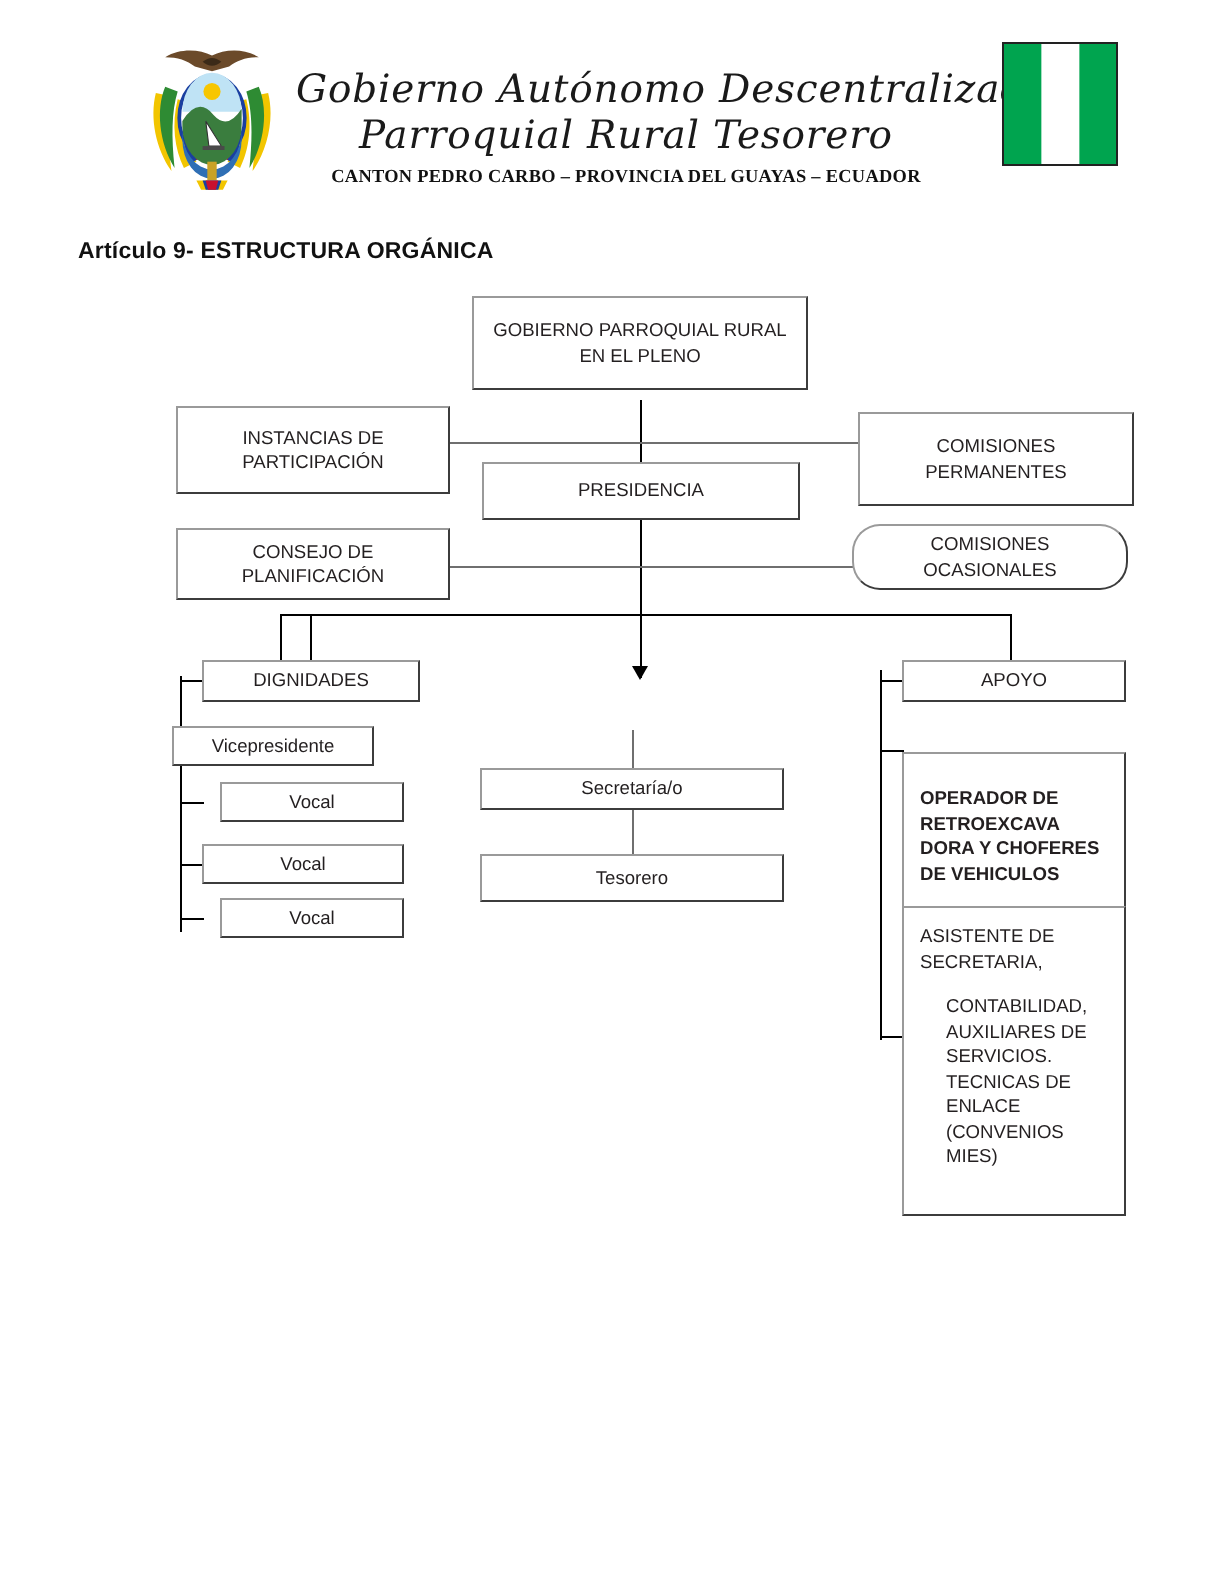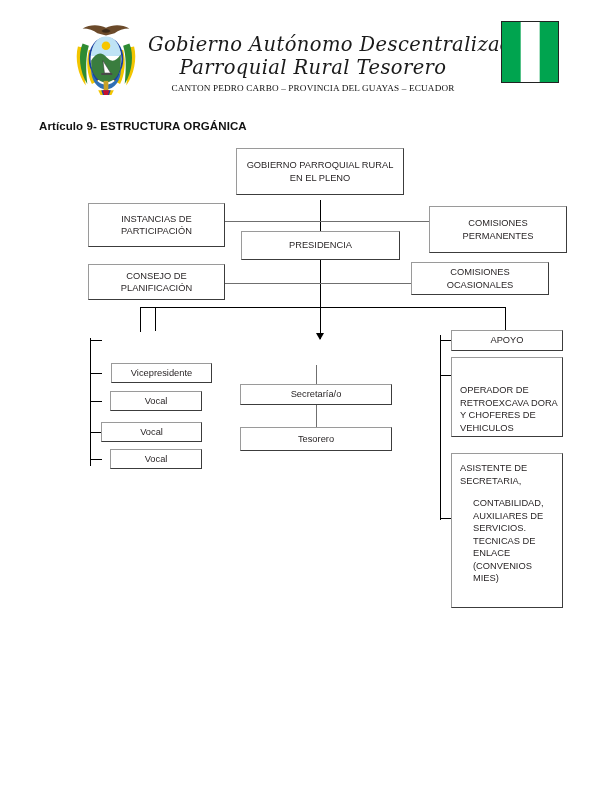--- a/index.html
+++ b/index.html
@@ -12,21 +12,21 @@
   
   .crest{position:absolute;left:66px;top:20px;width:80px;height:78px;}
   .letterhead-text{position:absolute;left:148px;top:34px;width:330px;text-align:center;}
   .lh-line1,.lh-line2{
     font-family:"DejaVu Serif","Liberation Serif",serif;
     font-style:italic;font-size:19.5px;color:#1a1a1a;
     letter-spacing:.4px;line-height:22px;white-space:nowrap;
   }
   .lh-line2{margin-top:1px;}
   .lh-line3{
-    font-family:"Liberation Serif",serif;font-weight:normal;font-size:9.2px;
+    font-family:"Liberation Serif",serif;font-weight:bold;font-size:9.2px;
     color:#111;letter-spacing:.15px;margin-top:4px;white-space:nowrap;
   }
   .flag{position:absolute;left:501px;top:21px;width:58px;height:62px;
         border:1px solid #222;background:#00a44f;box-sizing:border-box;}
   .flag .stripe{position:absolute;top:0;bottom:0;left:50%;transform:translateX(-50%);
         width:33.3%;background:#ffffff;}
 
   
   .section-title{
     position:absolute;left:39px;top:120px;
@@ -130,33 +130,36 @@
     <div class="box" style="left:241px;top:231px;width:159px;height:29px;">
       <span>PRESIDENCIA</span>
     </div>
     <div class="box" style="left:429px;top:206px;width:138px;height:47px;">
       <span>COMISIONES PERMANENTES</span>
     </div>
 
     <div class="box" style="left:88px;top:264px;width:137px;height:36px;">
       <span>CONSEJO DE PLANIFICACIÓN</span>
     </div>
-    <div class="box" style="left:411px;top:262px;width:138px;height:33px;">
+    <div class="box" style="left:426px;top:262px;width:138px;height:33px;border-radius:14px;">
       <span>COMISIONES OCASIONALES</span>
     </div>
 
     <div class="line v" style="left:90px;top:338px;height:128px;"></div>
     <div class="line h" style="left:90px;top:340px;width:12px;"></div>
     <div class="line h" style="left:90px;top:373px;width:12px;"></div>
     <div class="line h" style="left:90px;top:401px;width:12px;"></div>
     <div class="line h" style="left:90px;top:432px;width:12px;"></div>
     <div class="line h" style="left:90px;top:459px;width:12px;"></div>
     <div class="line v" style="left:155px;top:307px;height:24px;"></div>
 
-    <div class="box" style="left:111px;top:363px;width:101px;height:20px;">
+    <div class="box" style="left:101px;top:330px;width:109px;height:21px;">
+      <span>DIGNIDADES</span>
+    </div>
+    <div class="box" style="left:86px;top:363px;width:101px;height:20px;">
       <span>Vicepresidente</span>
     </div>
     <div class="box" style="left:110px;top:391px;width:92px;height:20px;">
       <span>Vocal</span>
     </div>
     <div class="box" style="left:101px;top:422px;width:101px;height:20px;">
       <span>Vocal</span>
     </div>
     <div class="box" style="left:110px;top:449px;width:92px;height:20px;">
       <span>Vocal</span>
@@ -172,21 +175,21 @@
     </div>
 
     <div class="line v" style="left:440px;top:335px;height:185px;"></div>
     <div class="line h" style="left:440px;top:340px;width:12px;"></div>
     <div class="line h" style="left:440px;top:375px;width:12px;"></div>
     <div class="line h" style="left:440px;top:518px;width:12px;"></div>
 
     <div class="box" style="left:451px;top:330px;width:112px;height:21px;">
       <span>APOYO</span>
     </div>
-    <div class="box left-text" style="left:451px;top:357px;width:112px;height:80px;align-items:flex-end;padding-top:6px;">
+    <div class="box left-text" style="left:451px;top:376px;width:112px;height:80px;align-items:center;padding-top:6px;font-weight:bold;">
       <span>OPERADOR DE RETROEXCAVA DORA Y CHOFERES DE VEHICULOS</span>
     </div>
     <div class="box left-text" style="left:451px;top:453px;width:112px;height:155px;align-items:flex-start;padding-top:8px;flex-direction:column;">
       <p class="para">ASISTENTE DE SECRETARIA,</p>
       <p class="para">CONTABILIDAD, AUXILIARES DE SERVICIOS. TECNICAS DE ENLACE (CONVENIOS MIES)</p>
     </div>
 
   </div>
 </div>
 

